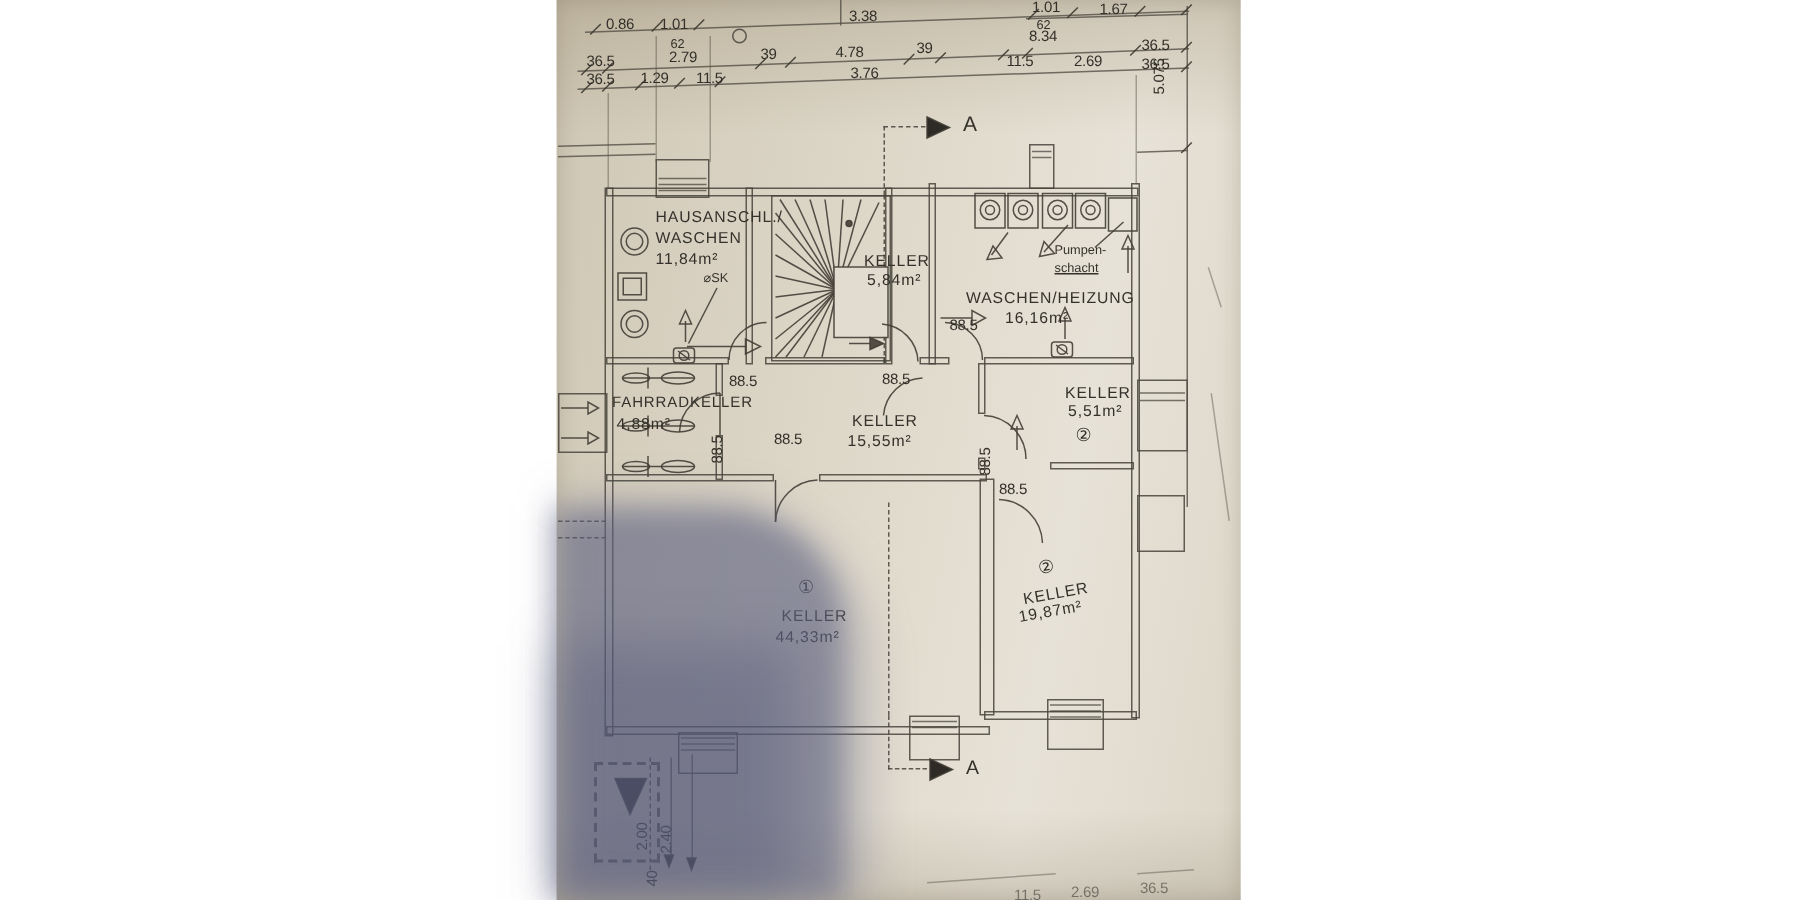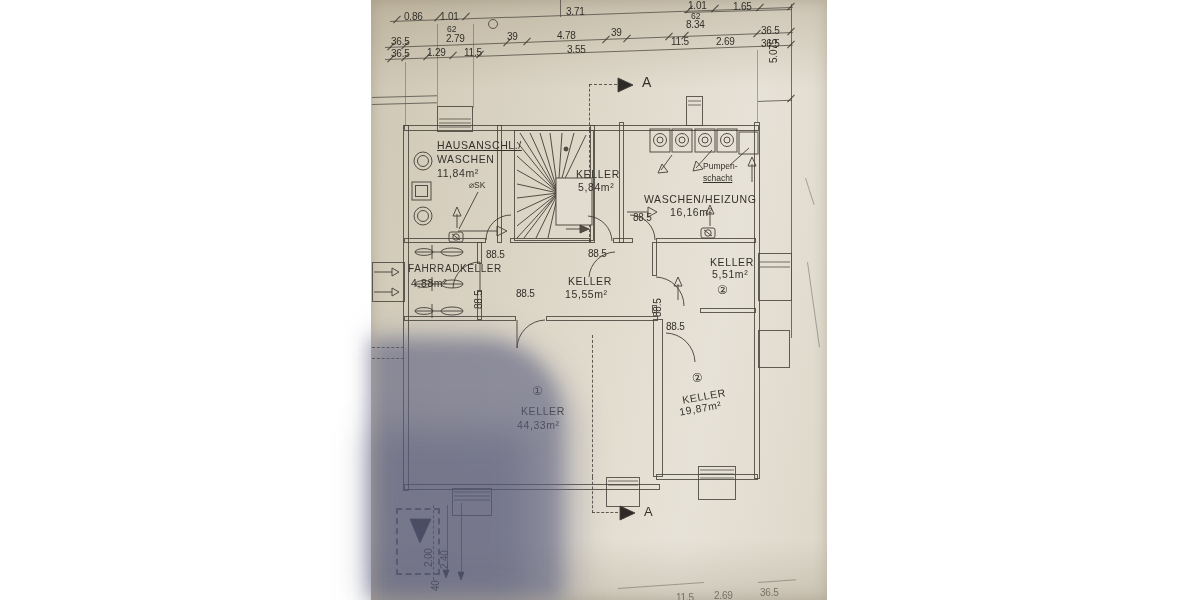--- a/index.html
+++ b/index.html
@@ -283,21 +283,21 @@
 
       <polygon points="618,78 618,92 633,85" fill="#2e2b26"></polygon>
       <polygon points="620,506 620,520 635,513" fill="#2e2b26"></polygon>
 
       <polygon points="410,519 431,519 420,543" fill="#2e2b26"></polygon>
       <polygon points="443,570 449,570 446,578" fill="#2e2b26"></polygon>
       <polygon points="458,572 464,572 461,580" fill="#2e2b26"></polygon>
     </g>
   </svg>
 
-  <div class="room" style="left:437px;top:139px;text-decoration:underline;">HAUSANSCHL./</div>
+  <div class="room" style="left:437px;top:139px;">HAUSANSCHL./</div>
   <div class="room" style="left:437px;top:153px;">WASCHEN</div>
   <div class="room" style="left:437px;top:167px;">11,84m²</div>
   <div class="room small" style="left:469px;top:180px;">⌀SK</div>
 
   <div class="room" style="left:576px;top:168px;">KELLER</div>
   <div class="room" style="left:578px;top:181px;">5,84m²</div>
 
   <div class="room" style="left:644px;top:193px;">WASCHEN/HEIZUNG</div>
   <div class="room" style="left:670px;top:206px;">16,16m²</div>
   <div class="room small" style="left:703px;top:161px;">Pumpen-</div>
@@ -318,41 +318,41 @@
   <div class="room" style="left:517px;top:419px;">44,33m²</div>
 
   <div class="circnum" style="left:692px;top:371px;transform:rotate(-10deg);">②</div>
   <div class="room" style="left:682px;top:390px;transform:rotate(-10deg);">KELLER</div>
   <div class="room" style="left:679px;top:402px;transform:rotate(-10deg);">19,87m²</div>
 
   <div class="room" style="left:642px;top:74px;font-size:14px;">A</div>
   <div class="room" style="left:644px;top:504px;font-size:13px;">A</div>
 
   <span class="dim" style="left:688px;top:0px">1.01</span>
-  <span class="dim" style="left:733px;top:1px">1.65</span>
+  <span class="dim" style="left:733px;top:1px">1.67</span>
   <span class="dim" style="left:404px;top:11px">0.86</span>
   <span class="dim" style="left:440px;top:11px">1.01</span>
-  <span class="dim" style="left:566px;top:6px">3.71</span>
+  <span class="dim" style="left:566px;top:6px">3.38</span>
   <span class="dim small" style="left:447px;top:24px">62</span>
   <span class="dim small" style="left:691px;top:11px">62</span>
   <span class="dim" style="left:686px;top:19px">8.34</span>
   <span class="dim" style="left:761px;top:25px">36.5</span>
   <span class="dim dimv" style="left:779px;top:52px">5.075</span>
   <span class="dim" style="left:391px;top:36px">36.5</span>
   <span class="dim" style="left:446px;top:33px">2.79</span>
   <span class="dim" style="left:507px;top:31px">39</span>
   <span class="dim" style="left:557px;top:30px">4.78</span>
   <span class="dim" style="left:611px;top:27px">39</span>
   <span class="dim" style="left:671px;top:36px">11.5</span>
   <span class="dim" style="left:716px;top:36px">2.69</span>
   <span class="dim" style="left:761px;top:38px">36.5</span>
   <span class="dim" style="left:391px;top:48px">36.5</span>
   <span class="dim" style="left:427px;top:47px">1.29</span>
   <span class="dim" style="left:464px;top:47px">11.5</span>
-  <span class="dim" style="left:567px;top:44px">3.55</span>
+  <span class="dim" style="left:567px;top:44px">3.76</span>
 
   <span class="dim" style="left:486px;top:249px">88.5</span>
   <span class="dim dimv" style="left:484px;top:298px">88.5</span>
   <span class="dim" style="left:516px;top:288px">88.5</span>
   <span class="dim" style="left:588px;top:248px">88.5</span>
   <span class="dim" style="left:633px;top:212px">88.5</span>
   <span class="dim dimv" style="left:663px;top:306px">88.5</span>
   <span class="dim" style="left:666px;top:321px">88.5</span>
 
   <span class="dim dimv" style="left:434px;top:556px">2.00</span>

